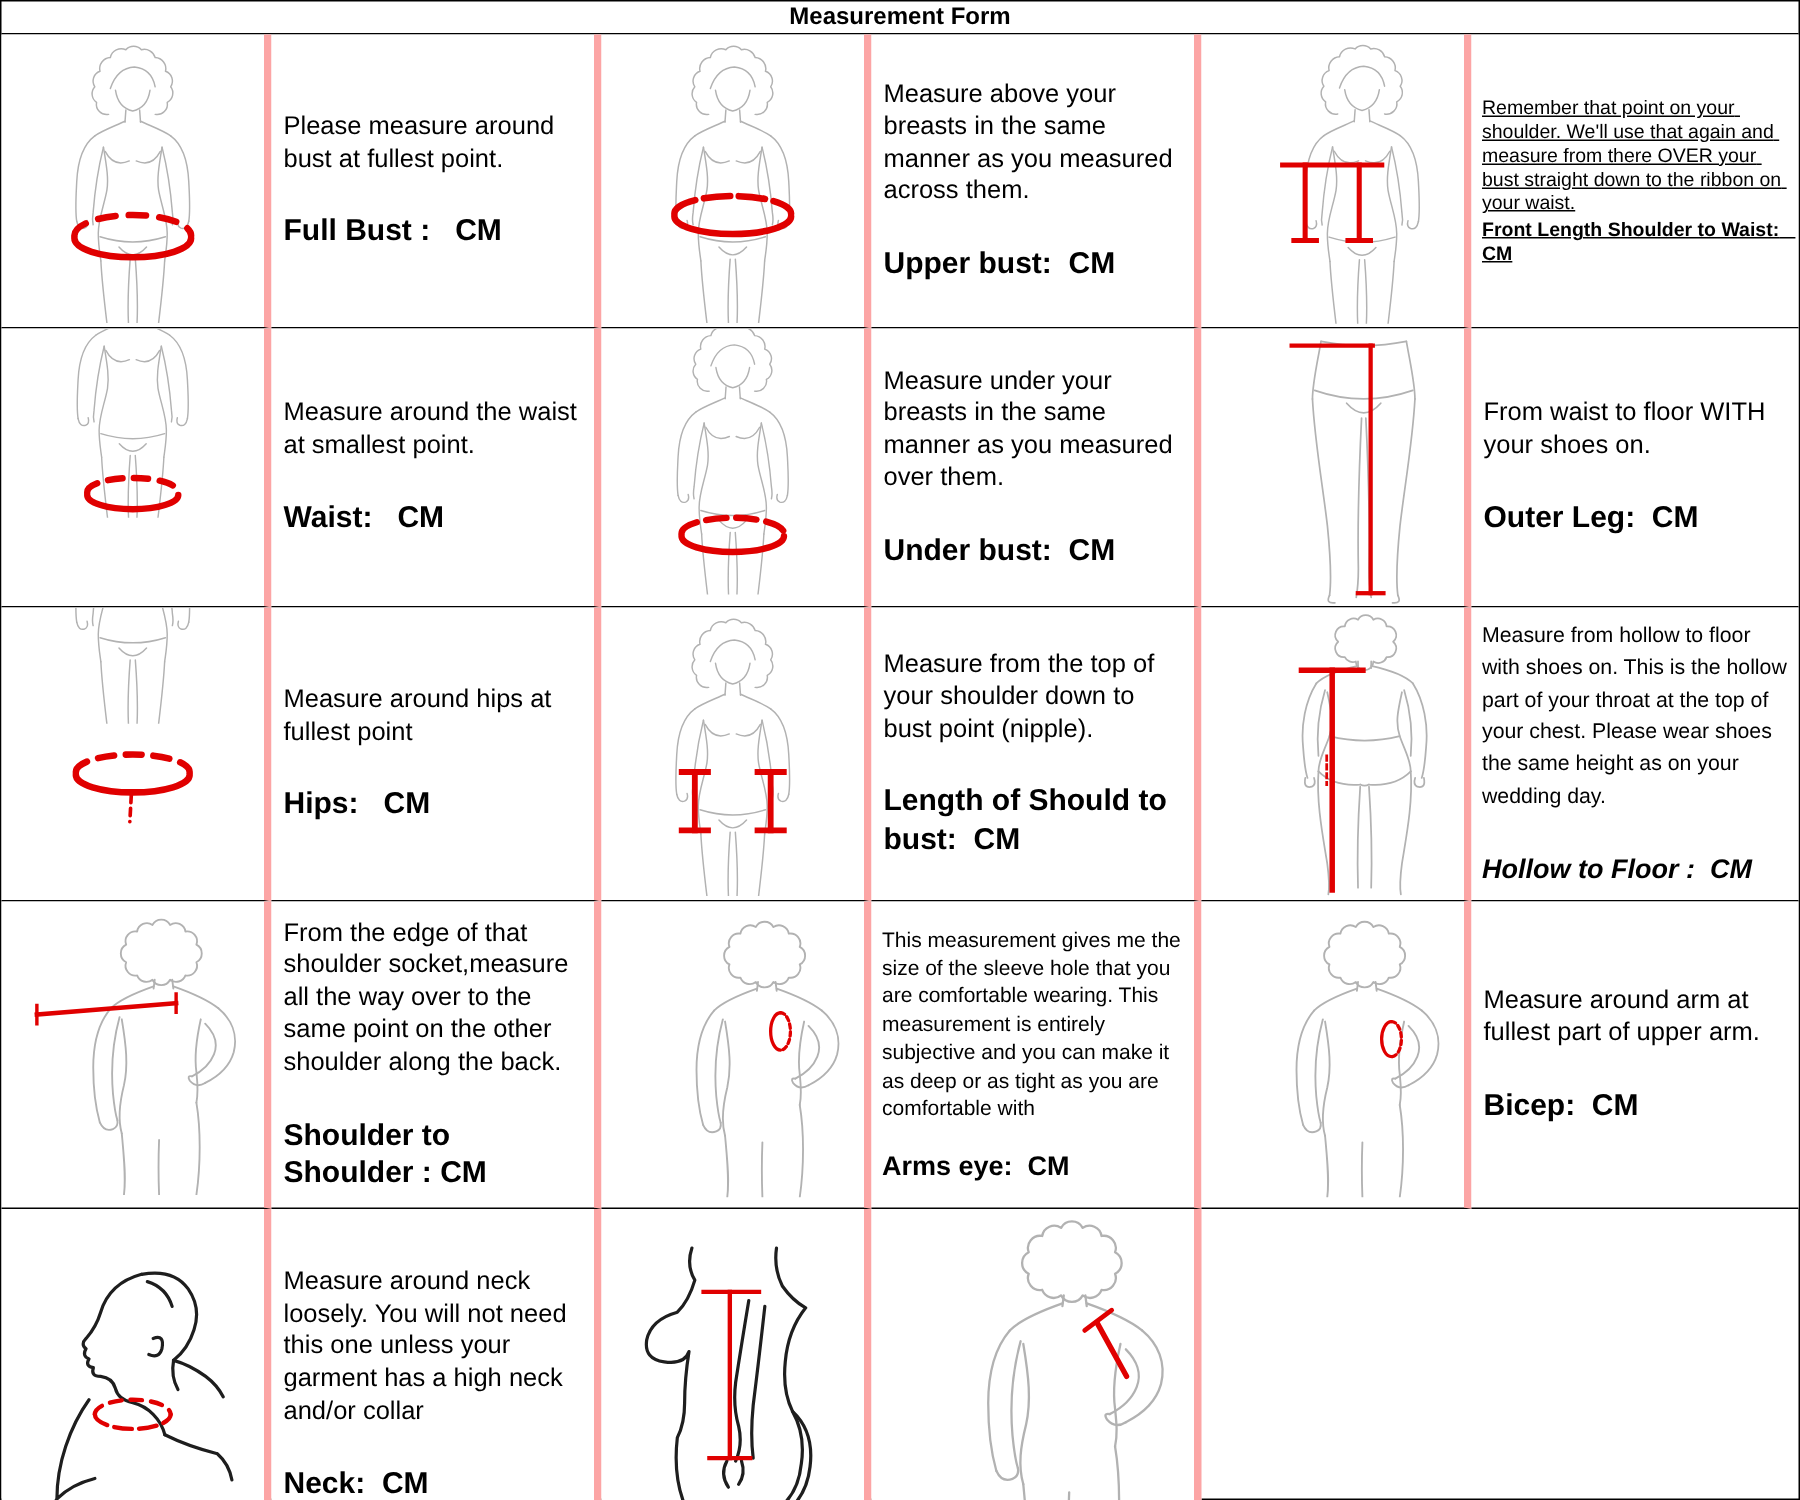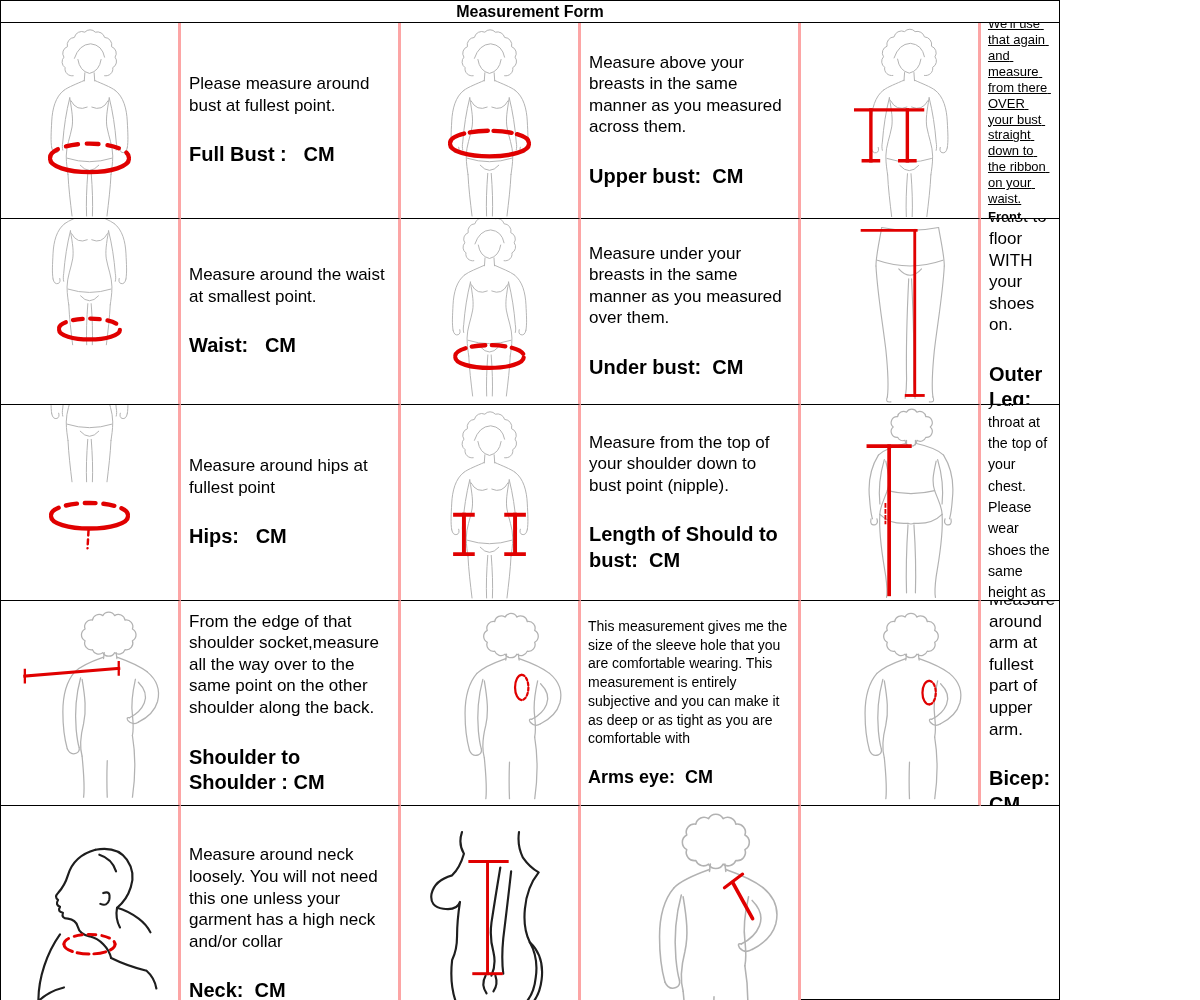--- a/index.html
+++ b/index.html
@@ -1,33 +1,33 @@
 <!DOCTYPE html>
 <html><head>
 <meta charset="utf-8">
 <style>
   html,body{margin:0;padding:0;background:#fff;}
   .page{
-    width:1060px;height:1000px;box-sizing:border-box;
+    width:1200px;height:1000px;box-sizing:border-box;
     border:1px solid #000;background:#fff;
     font-family:"Liberation Sans",sans-serif;color:#000;
     display:flex;flex-direction:column;
   }
   .title-bar{
     height:21px;border-bottom:1px solid #000;flex:0 0 auto;
     display:flex;align-items:center;justify-content:center;
     font-size:16px;font-weight:bold;
   }
   .grid{
     flex:1 1 auto;display:grid;
     grid-template-columns:180px 220px 180px 220px 180px 1fr;
     grid-template-rows:196px 186px 196px 205px 1fr;
   }
   .cell{
-    border-right:3px solid #fca5a5;border-bottom:1px solid #000;
+    border-right:5px solid #fca5a5;border-bottom:1px solid #000;
     box-sizing:border-box;overflow:hidden;background:#fff;
   }
   .grid .cell:nth-child(6n){border-right:none;}
   .grid .cell:nth-child(n+25){border-bottom:none;}
   .fig{display:flex;align-items:center;justify-content:center;}
   .fig svg{width:100%;height:100%;display:block;}
   .txt{
     display:flex;flex-direction:column;justify-content:center;
     padding:6px 8px;gap:26px;
   }

